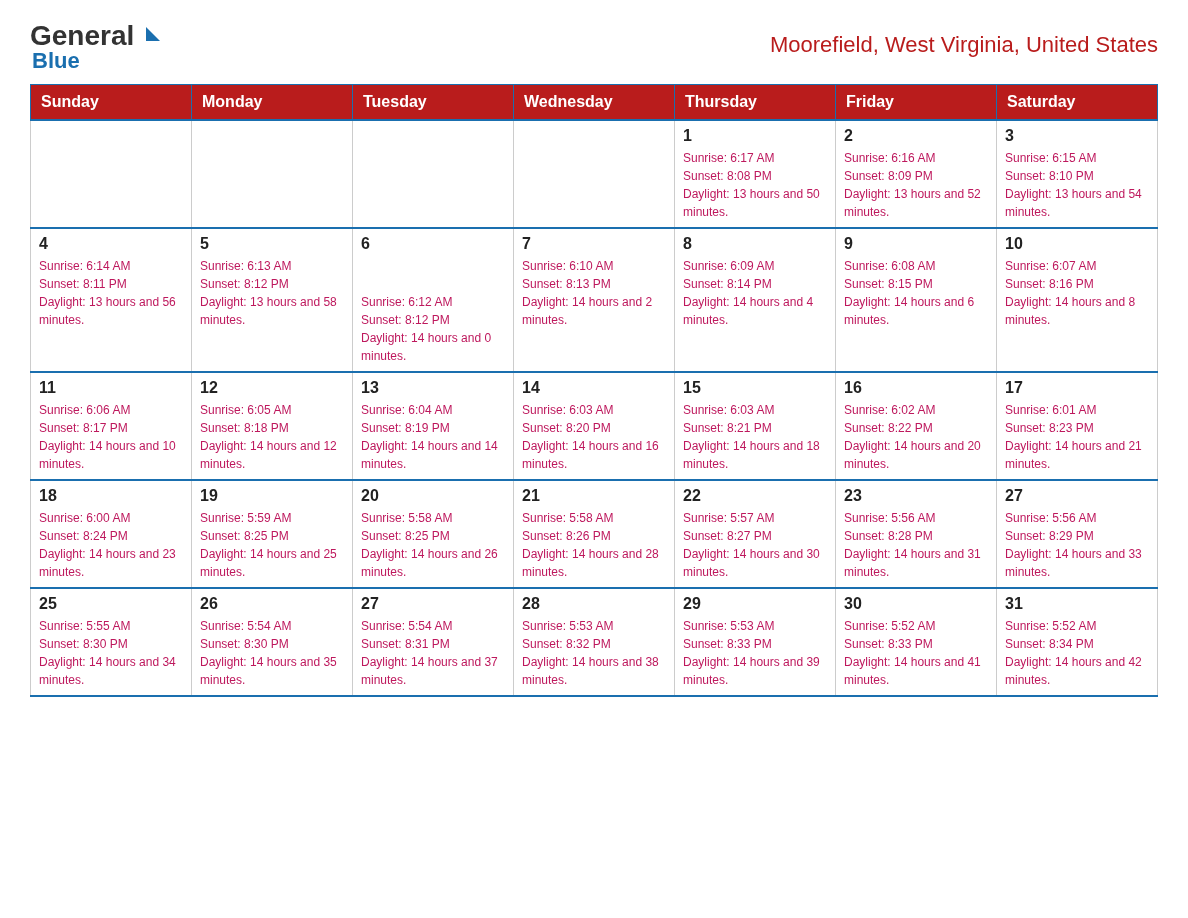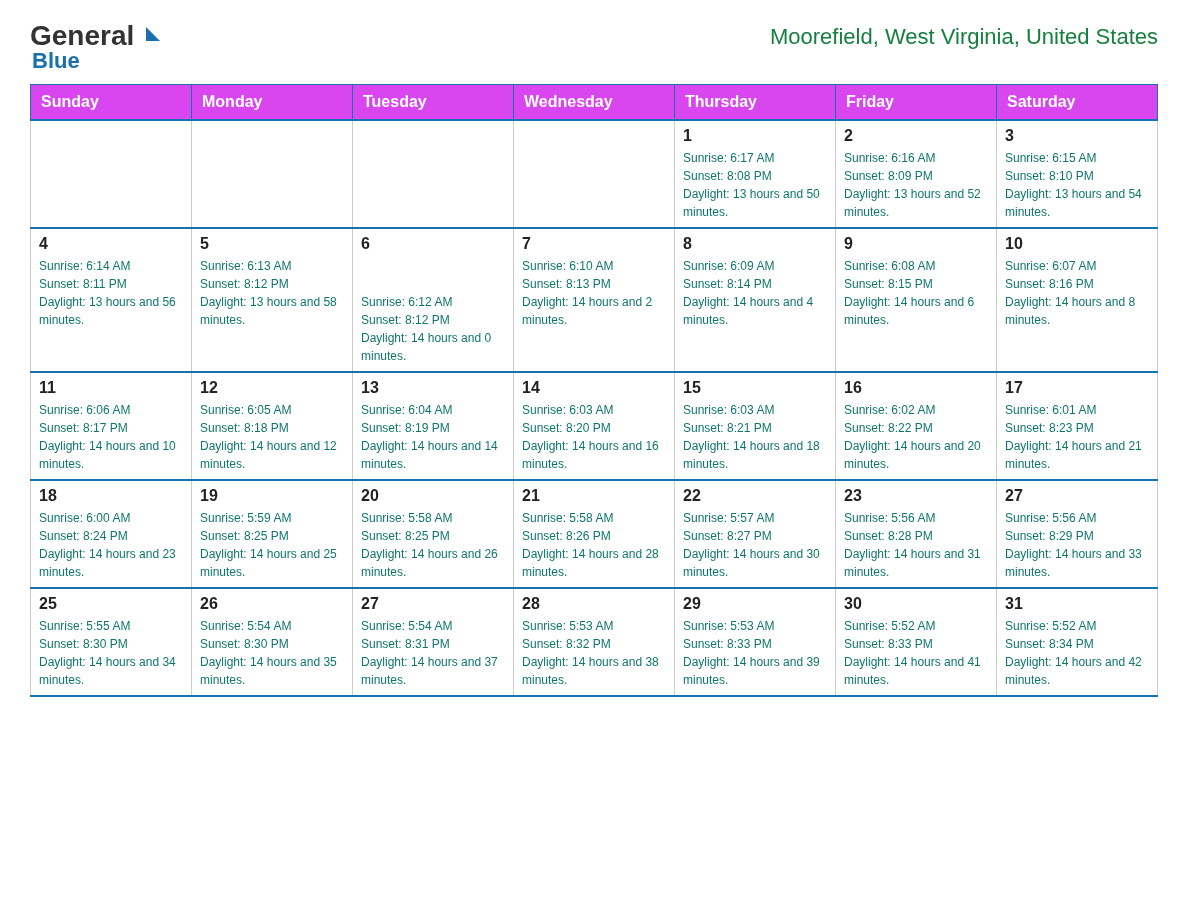--- a/index.html
+++ b/index.html
@@ -51,30 +51,30 @@
       text-align: right;
     }
     .month-title {
       font-size: 52px;
       font-weight: normal;
       color: #222;
       line-height: 1.1;
     }
     .location-title {
       font-size: 22px;
-      color: #15803d;
-      margin-top: 4px;
+      color: #b91c1c;
+      margin-top: 12px;
     }
     .calendar-table {
       width: 100%;
       border-collapse: collapse;
       margin-top: 10px;
     }
     .calendar-table th {
-      background-color: #d946ef;
+      background-color: #b91c1c;
       color: #fff;
       font-size: 16px;
       font-weight: bold;
       padding: 8px 10px;
       text-align: left;
       border: 1px solid #1a6faf;
     }
     .calendar-table td {
       border: 1px solid #ccc;
       vertical-align: top;
@@ -83,21 +83,21 @@
       min-height: 100px;
     }
     .day-number {
       font-size: 16px;
       font-weight: bold;
       color: #222;
       margin-bottom: 4px;
     }
     .day-info {
       font-size: 12px;
-      color: #0f766e;
+      color: #be185d;
       line-height: 1.5;
     }
     .empty-cell {
       background: #fff;
     }
     tr:not(:last-child) td {
       border-bottom: 2px solid #1a6faf;
     }
     .calendar-table thead tr th {
       border-bottom: 2px solid #1a6faf;

